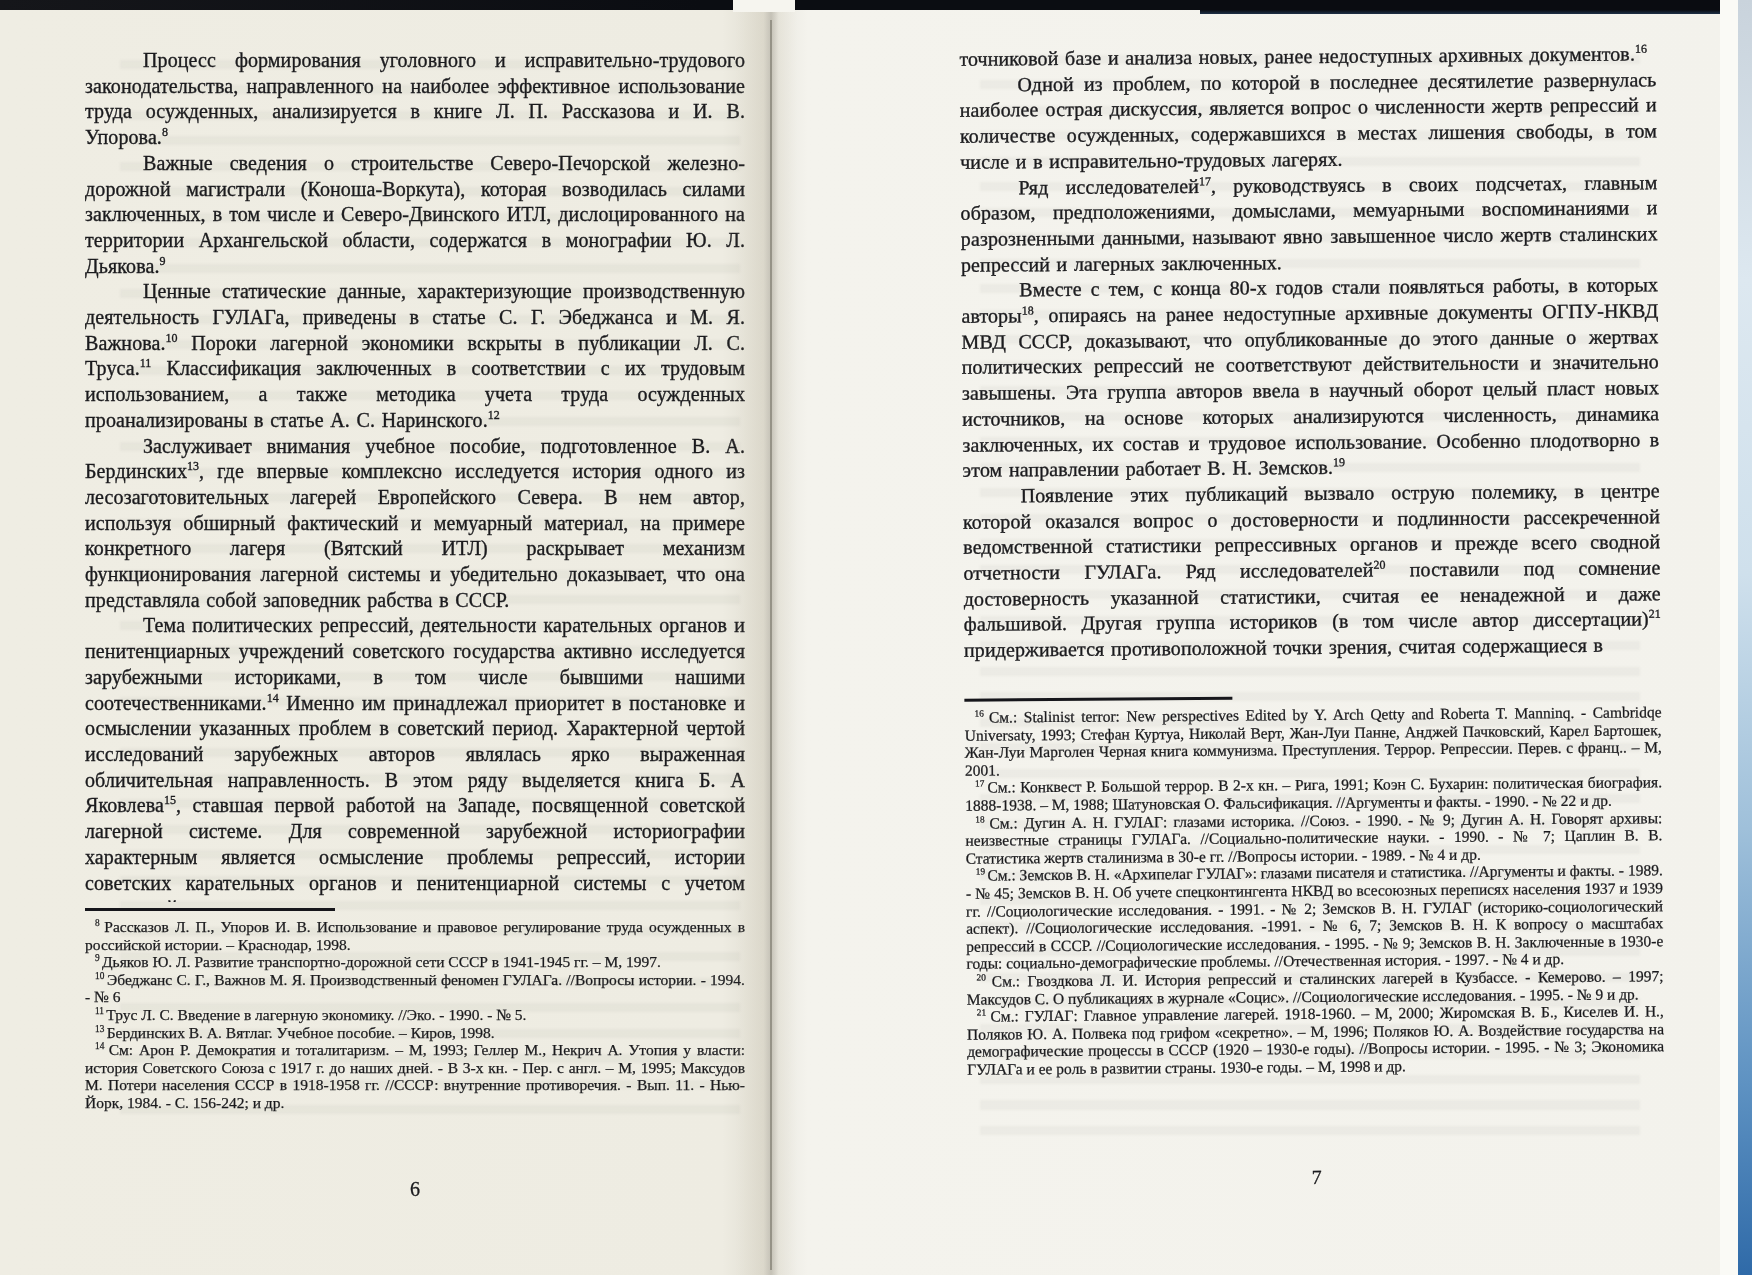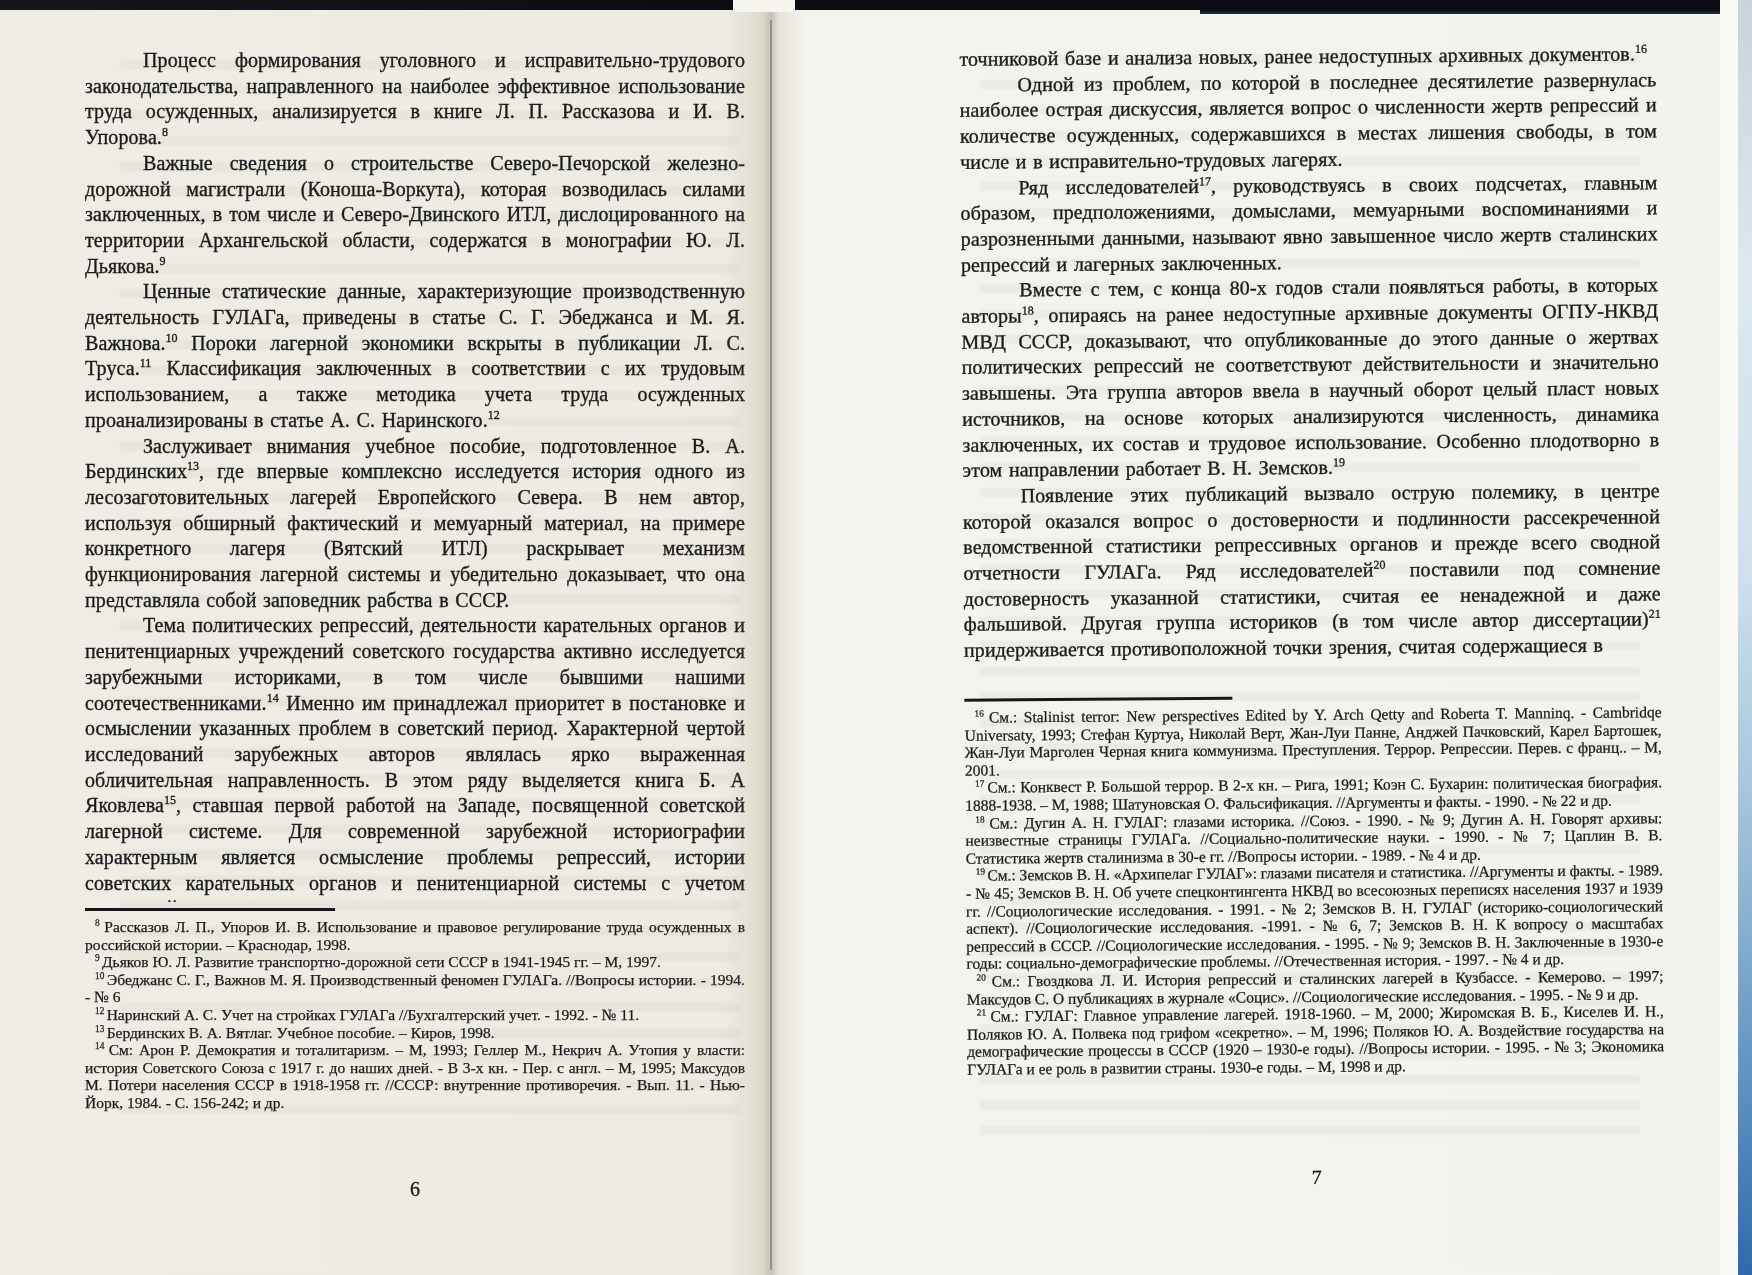--- a/index.html
+++ b/index.html
@@ -135,21 +135,21 @@
         <p class="para">Ценные статические данные, характеризующие производственную деятельность ГУЛАГа, приведены в статье С. Г. Эбеджанса и М. Я. Важнова.<sup>10</sup> Пороки лагерной экономики вскрыты в публикации Л. С. Труса.<sup>11</sup> Классификация заключенных в соответствии с их трудовым использованием, а также методика учета труда осужденных проанализированы в статье А. С. Наринского.<sup>12</sup></p>
         <p class="para">Заслуживает внимания учебное пособие, подготовленное В. А. Бердинских<sup>13</sup>, где впервые комплексно исследуется история одного из лесозаготовительных лагерей Европейского Севера. В нем автор, используя обширный фактический и мемуарный материал, на примере конкретного лагеря (Вятский ИТЛ) раскрывает механизм функционирования лагерной системы и убедительно доказывает, что она представляла собой заповедник рабства в СССР.</p>
         <p class="para">Тема политических репрессий, деятельности карательных органов и пенитенциарных учреждений советского государства активно исследуется зарубежными историками, в том числе бывшими нашими соотечественниками.<sup>14</sup> Именно им принадлежал приоритет в постановке и осмыслении указанных проблем в советский период. Характерной чертой исследований зарубежных авторов являлась ярко выраженная обличительная направленность. В этом ряду выделяется книга Б. А Яковлева<sup>15</sup>, ставшая первой работой на Западе, посвященной советской лагерной системе. Для современной зарубежной историографии характерным является осмысление проблемы репрессий, истории советских карательных органов и пенитенциарной системы с учетом изменений в ис-</p>
       </div>
     <div class="footnote-block">
       <div class="fn-rule"></div>
       <div>
           <p class="fn"><sup>8 </sup>Рассказов Л. П., Упоров И. В. Использование и правовое регулирование труда осужденных в российской истории. – Краснодар, 1998.</p>
           <p class="fn"><sup>9 </sup>Дьяков Ю. Л. Развитие транспортно-дорожной сети СССР в 1941-1945 гг. – М, 1997.</p>
           <p class="fn"><sup>10 </sup>Эбеджанс С. Г., Важнов М. Я. Производственный феномен ГУЛАГа. //Вопросы истории. - 1994. - № 6</p>
-          <p class="fn"><sup>12 </sup>Наринский А. С. Учет на стройках ГУЛАГа //Бухгалтерский учет. - 1992. - № 11.</p>
+          <p class="fn"><sup>11 </sup>Трус Л. С. Введение в лагерную экономику. //Эко. - 1990. - № 5.</p>
           <p class="fn"><sup>13 </sup>Бердинских В. А. Вятлаг. Учебное пособие. – Киров, 1998.</p>
           <p class="fn"><sup>14 </sup>См: Арон Р. Демократия и тоталитаризм. – М, 1993; Геллер М., Некрич А. Утопия у власти: история Советского Союза с 1917 г. до наших дней. - В 3-х кн. - Пер. с англ. – М, 1995; Максудов М. Потери населения СССР в 1918-1958 гг. //СССР: внутренние противоречия. - Вып. 11. - Нью-Йорк, 1984. - С. 156-242; и др.</p>
         </div>
     </div>
     <div class="pagenum">6</div>
   </div>
 
   <div class="page page-right">
     <div class="body-text">
         <p class="para noindent">точниковой базе и анализа новых, ранее недоступных архивных документов.<sup>16</sup></p>

